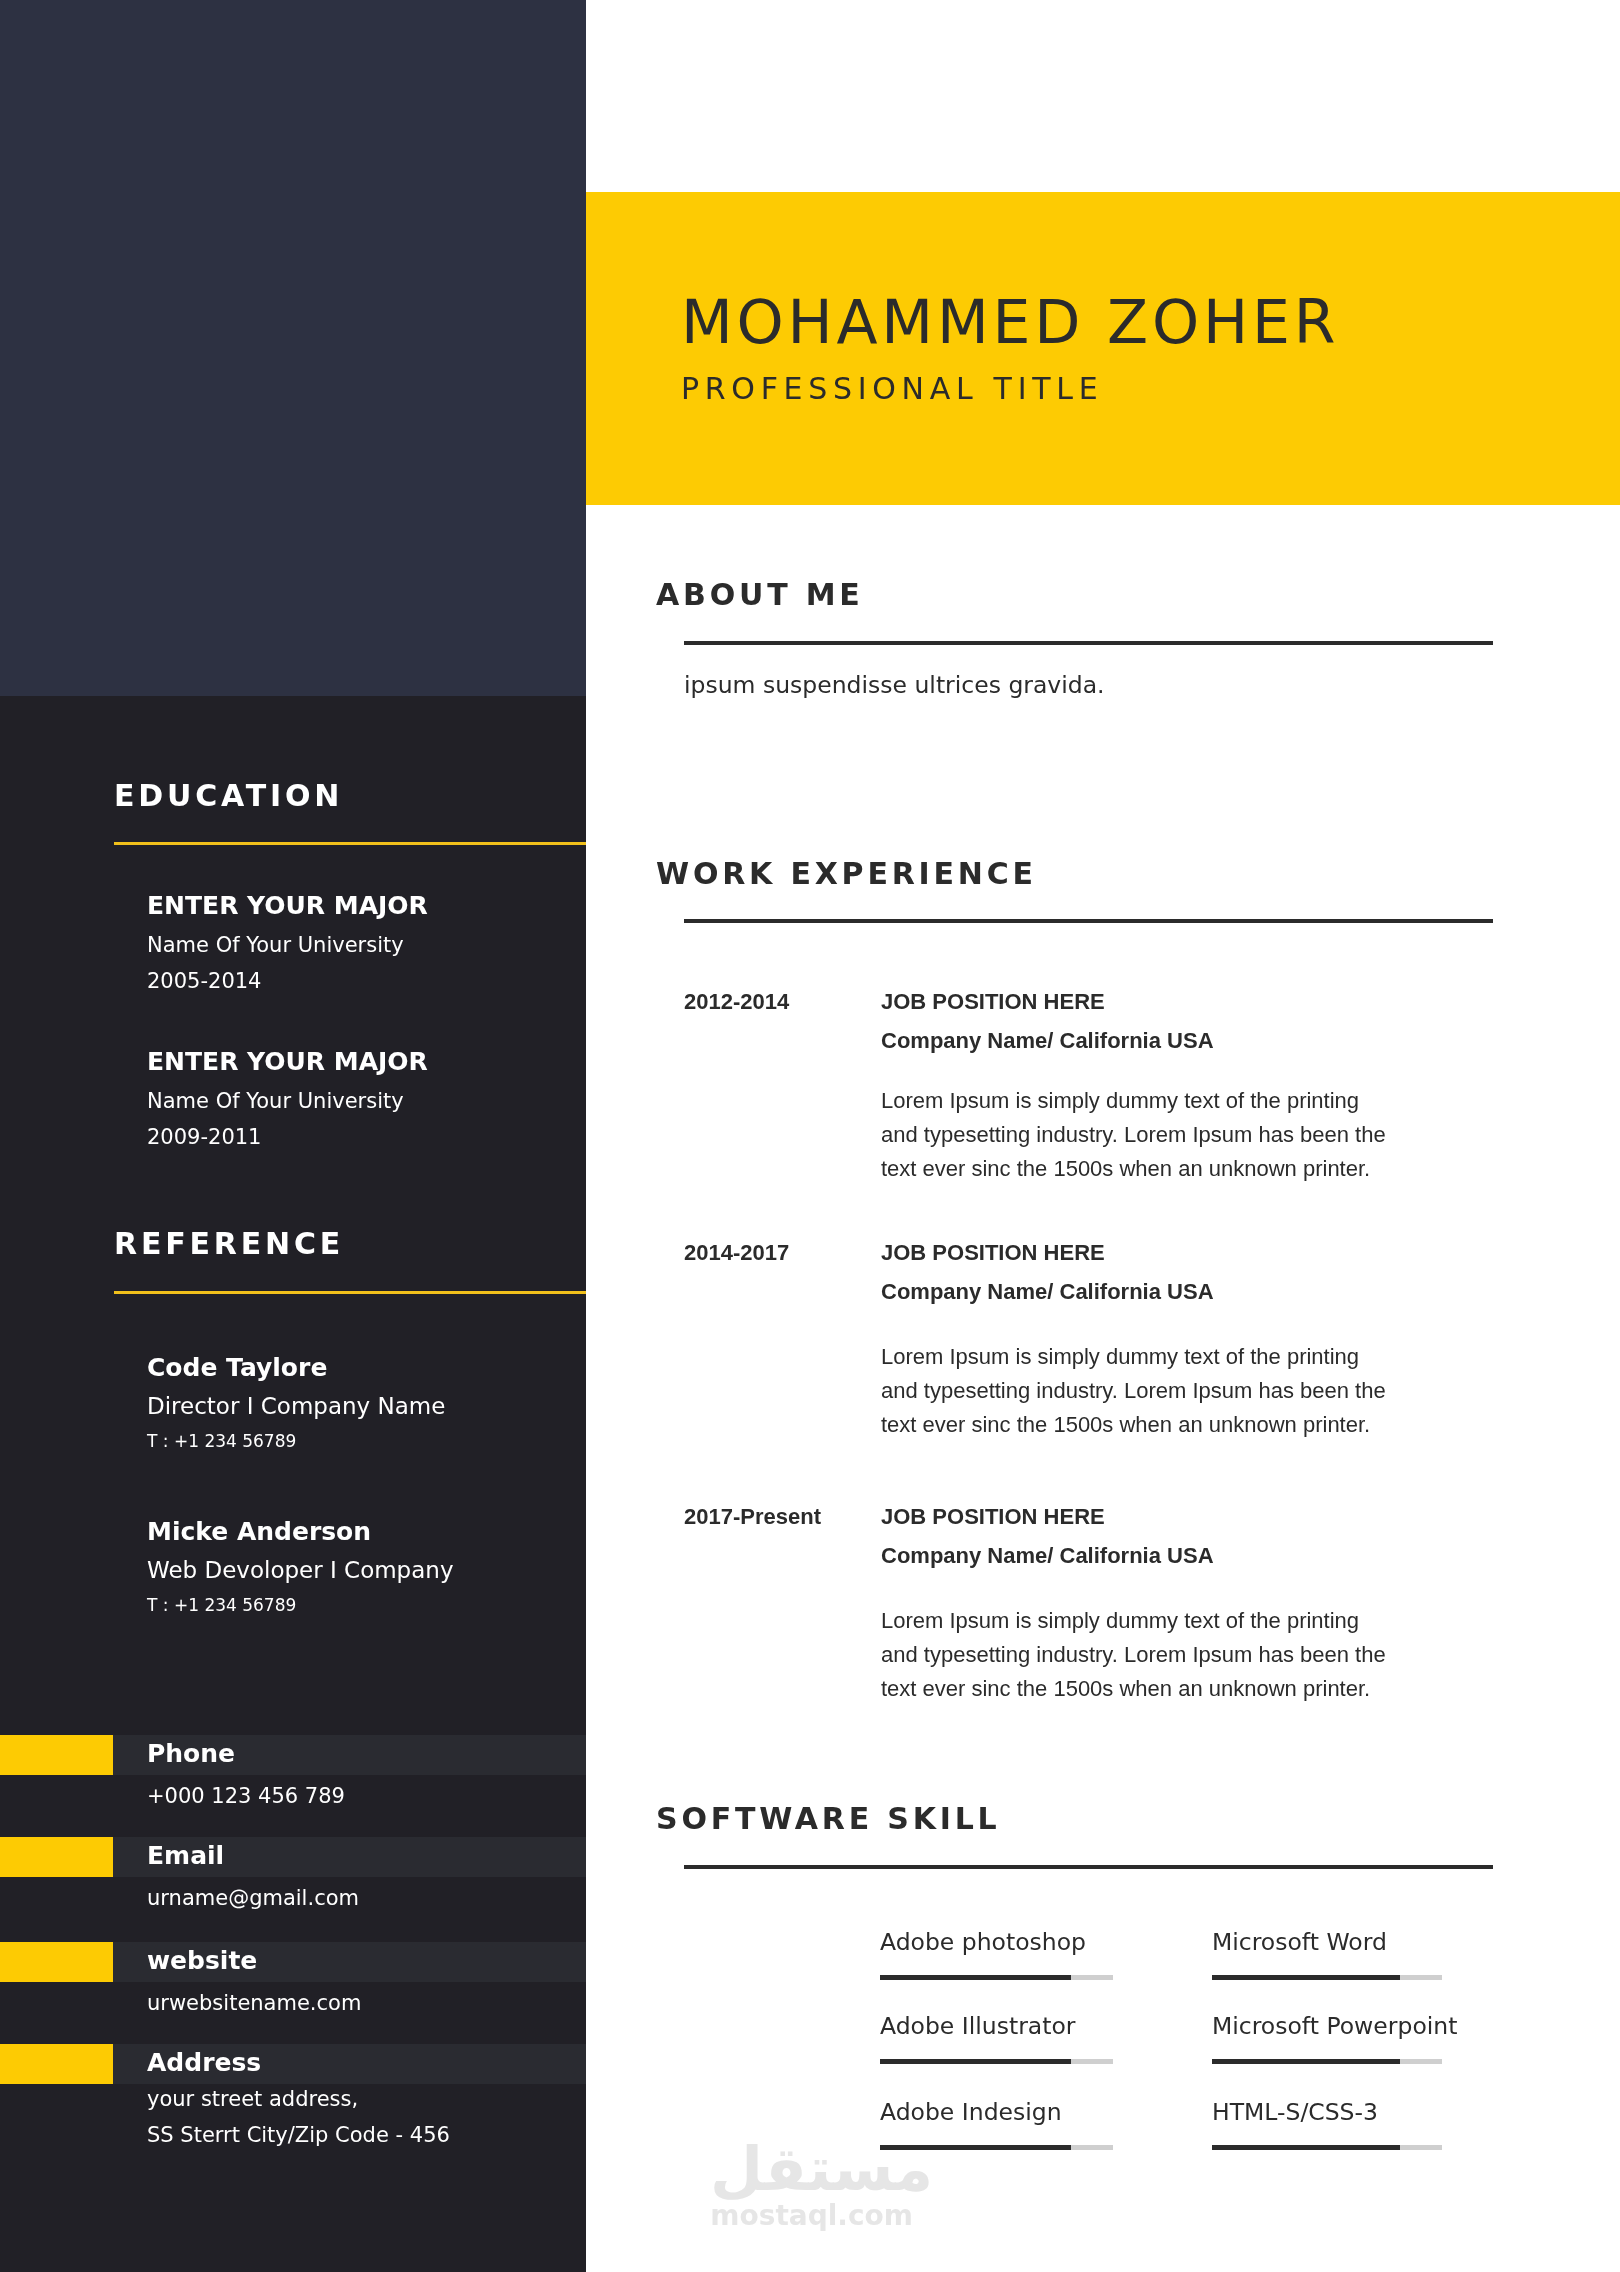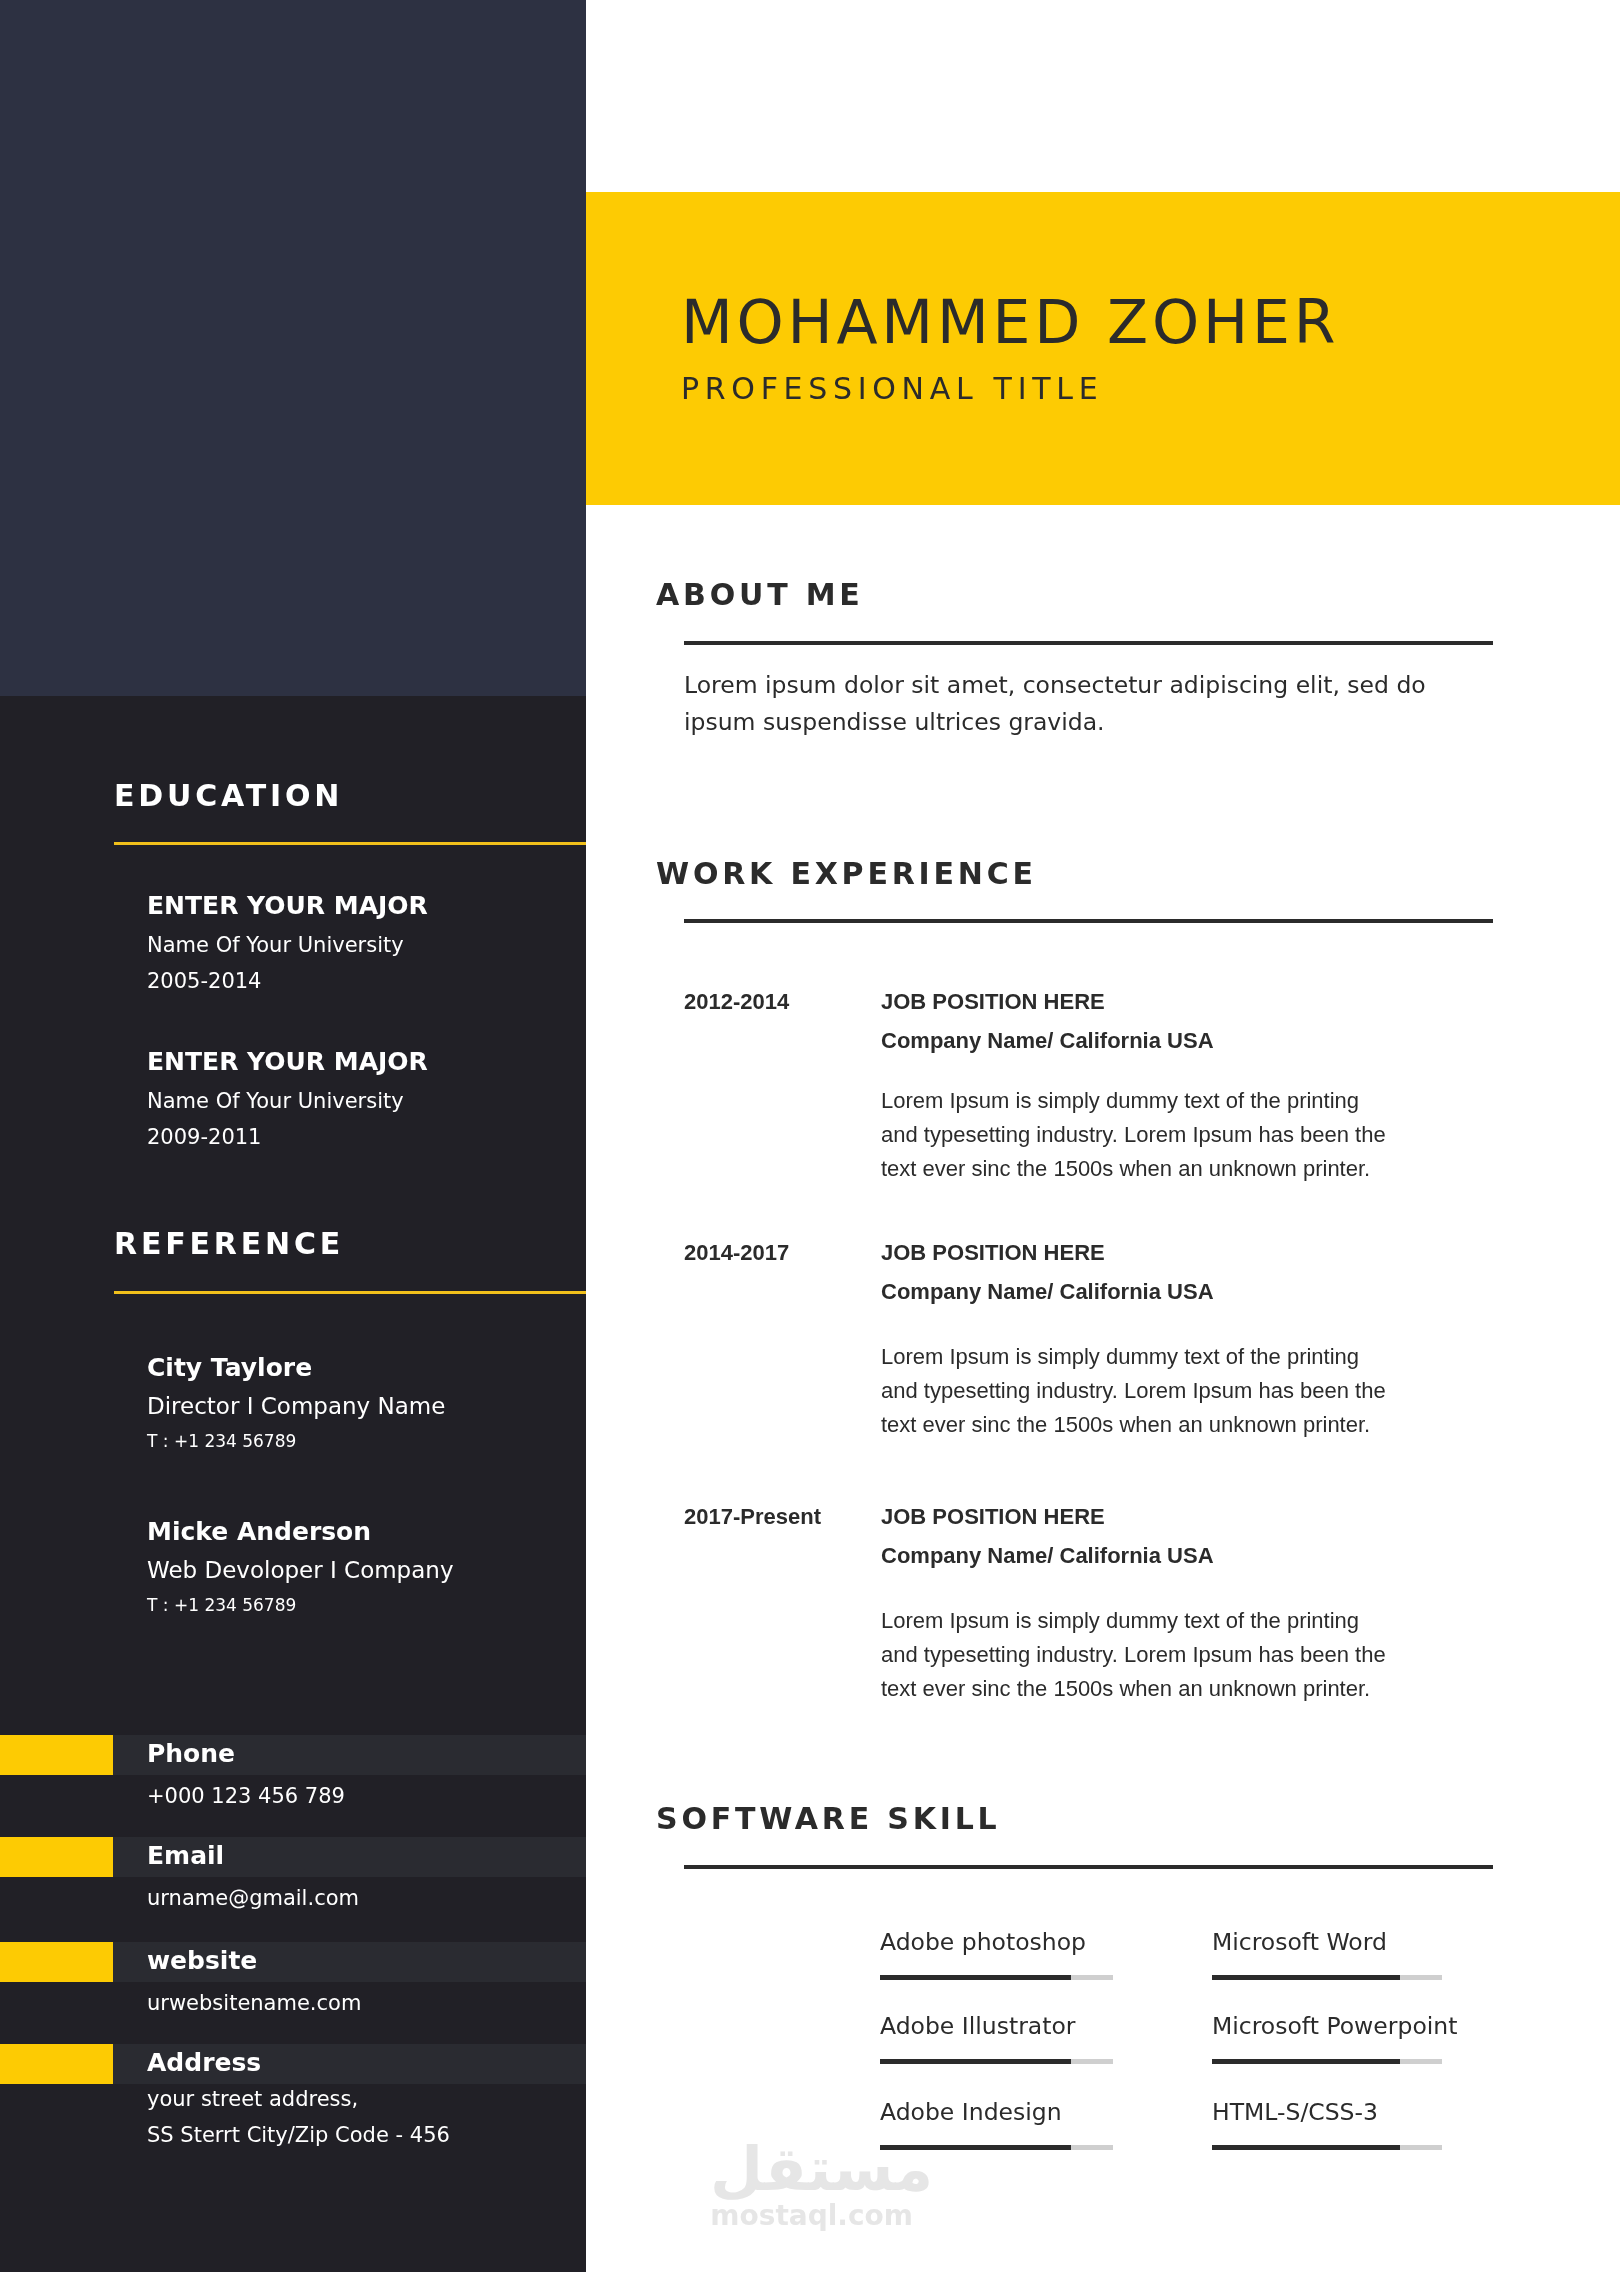--- a/index.html
+++ b/index.html
@@ -69,21 +69,21 @@
 <div class="edu" style="top:1047px;">
   <div class="edu-major">ENTER YOUR MAJOR</div>
   <div class="edu-line">Name Of Your University</div>
   <div class="edu-line">2009-2011</div>
 </div>
 
 <div class="side-head" style="top:1226px;">REFERENCE</div>
 <div class="side-rule" style="top:1291px;"></div>
 
 <div class="ref" style="top:1353px;">
-  <div class="ref-name">City Taylore</div>
+  <div class="ref-name">Code Taylore</div>
   <div class="ref-role">Director I Company Name</div>
   <div class="ref-phone">T : +1 234 56789</div>
 </div>
 <div class="ref" style="top:1517px;">
   <div class="ref-name">Micke Anderson</div>
   <div class="ref-role">Web Devoloper I Company</div>
   <div class="ref-phone">T : +1 234 56789</div>
 </div>
 
 <div class="contact" style="top:1735px;">
@@ -113,21 +113,20 @@
 </div>
 
 <div class="banner">
   <div class="name">MOHAMMED ZOHER</div>
   <div class="title">PROFESSIONAL TITLE</div>
 </div>
 
 <div class="section-head" style="top:577px;">ABOUT ME</div>
 <div class="rule" style="top:641px;"></div>
 <div class="about-text">
-  <div>Lorem ipsum dolor sit amet, consectetur adipiscing elit, sed do</div>
   <div>ipsum suspendisse ultrices gravida.</div>
 </div>
 
 <div class="section-head" style="top:856px;">WORK EXPERIENCE</div>
 <div class="rule" style="top:919px;"></div>
 
 <div class="job" style="top:989px;">
   <div class="job-years">2012-2014</div>
   <div class="job-title">JOB POSITION HERE</div>
   <div class="job-company">Company Name/ California USA</div>

